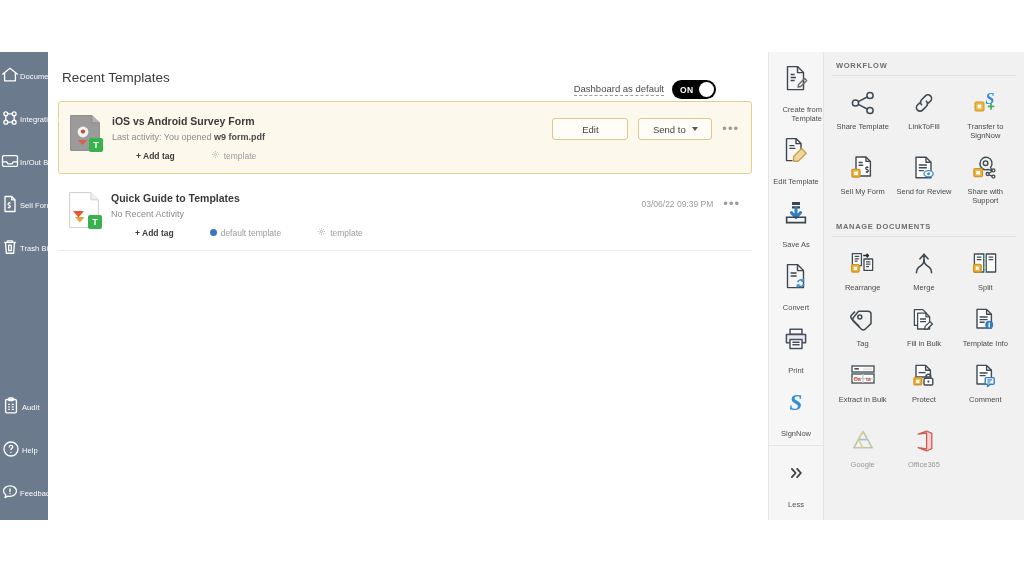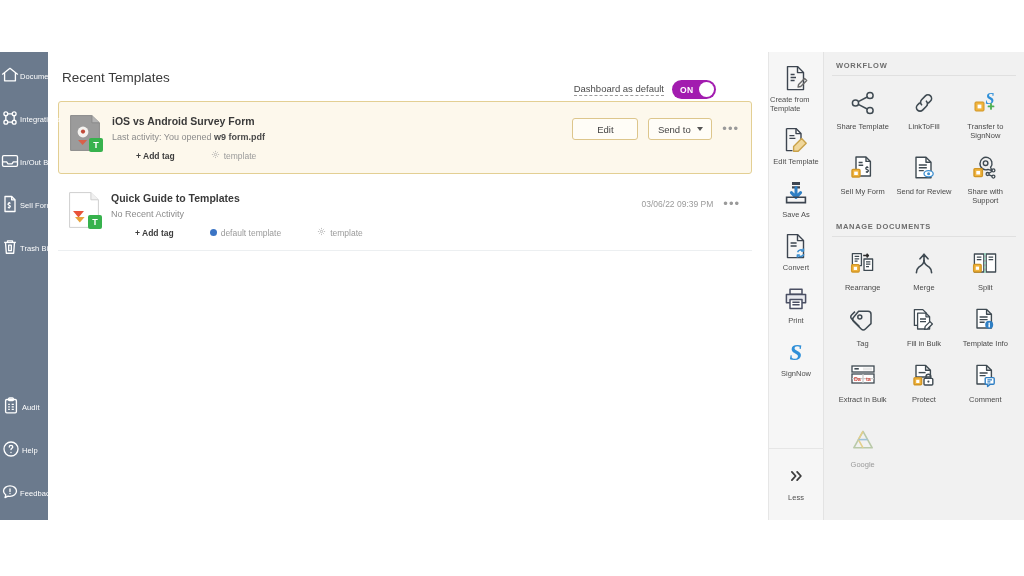--- a/index.html
+++ b/index.html
@@ -63,21 +63,21 @@
     position: absolute; right: 52px; top: 28px;
     display: flex; align-items: center; gap: 8px;
   }
   #dash-default .lbl {
     font-size: 9.5px; color: #4a4a4a;
     border-bottom: 1px dashed #9a9a9a;
     padding-bottom: 1px;
   }
   .toggle {
     width: 44px; height: 19px; border-radius: 10px;
-    background: #a21caf; position: relative;
+    background: #000000; position: relative;
     display: flex; align-items: center;
     cursor: pointer;
   }
   .toggle .t-txt {
     position: absolute; left: 8px;
     font-size: 8.5px; color: #ffffff; font-weight: 700; letter-spacing: .3px;
   }
   .toggle .knob {
     position: absolute; right: 2px;
     width: 15px; height: 15px; border-radius: 50%;
@@ -127,22 +127,22 @@
     display: flex; align-items: center; gap: 10px;
     margin-top: 4px; flex: 0 0 auto;
   }
   .btn {
     border: 1px solid #ddc68c; background: #fffdf7;
     border-radius: 3px; height: 22px;
     font-size: 9.5px; color: #444;
     display: flex; align-items: center; justify-content: center;
     cursor: pointer; white-space: nowrap;
   }
-  .btn.edit { width: 66px; }
-  .btn.sendto { width: 64px; gap: 6px; }
+  .btn.edit { width: 76px; }
+  .btn.sendto { width: 74px; gap: 6px; }
   .caret {
     width: 0; height: 0;
     border-left: 3.5px solid transparent;
     border-right: 3.5px solid transparent;
     border-top: 4px solid #555;
   }
   .kebab { font-size: 13px; color: #9a9a9a; letter-spacing: 1px; cursor: pointer; line-height: 10px; }
   .row-date { font-size: 8.5px; color: #9a9a9a; margin-top: 8px; }
 
   
@@ -155,22 +155,22 @@
     padding-top: 6px;
     z-index: 20;
   }
   .tb-item {
     width: 56px; padding: 7px 2px;
     display: flex; flex-direction: column; align-items: center;
     cursor: pointer;
   }
   .tb-item .ico { height: 26px; display: flex; align-items: center; justify-content: center; }
   .tb-label {
-    margin-top: 4px; font-size: 7.5px; color: #4f4f4f;
-    text-align: left; line-height: 9px;
+    margin-top: 14px; font-size: 7.5px; color: #4f4f4f;
+    text-align: right; line-height: 9px;
   }
   .tb-spacer { flex: 1 1 auto; }
   .tb-sep { width: 56px; border-top: 1px solid #e6e6e6; }
 
   
   #rightpanel {
     position: absolute; left: 824px; top: 52px;
     width: 200px; height: 468px;
     background: #f1f1f1;
     z-index: 20;
@@ -702,18 +702,26 @@
         <span class="ico">
           <svg width="28" height="26" viewBox="0 0 28 26" fill="none" stroke-width="1.6" stroke-linejoin="round">
               <path d="M14 3.4l9.2 16.4H4.8z" stroke="#b9c9a8" fill="none"></path>
               <path d="M14 3.4l-4.6 8.2 4.6 8.2" stroke="#e3cf8a" fill="none"></path>
               <path d="M9.4 11.6h9.2" stroke="#9fc3d8" fill="none"></path>
             </svg>
         </span>
         <span class="grid-label muted">Google</span>
       </div>
 
+      <div class="grid-cell">
+        <span class="ico">
+          <svg width="26" height="26" viewBox="0 0 26 26" fill="none">
+              <path d="M7.2 6.2l8.4-3.2 5.2 2.4v15.2l-5.2 2.4-8.4-3.4 8.4 1.4V5z" fill="#f3d3d1" stroke="#cf5b52" stroke-width="1.3" stroke-linejoin="round"></path>
+            </svg>
+        </span>
+        <span class="grid-label muted">Office365</span>
+      </div>
 
       <div class="grid-cell"></div>
     </div>
 
   </div>
 </div>
 
 </body></html>

